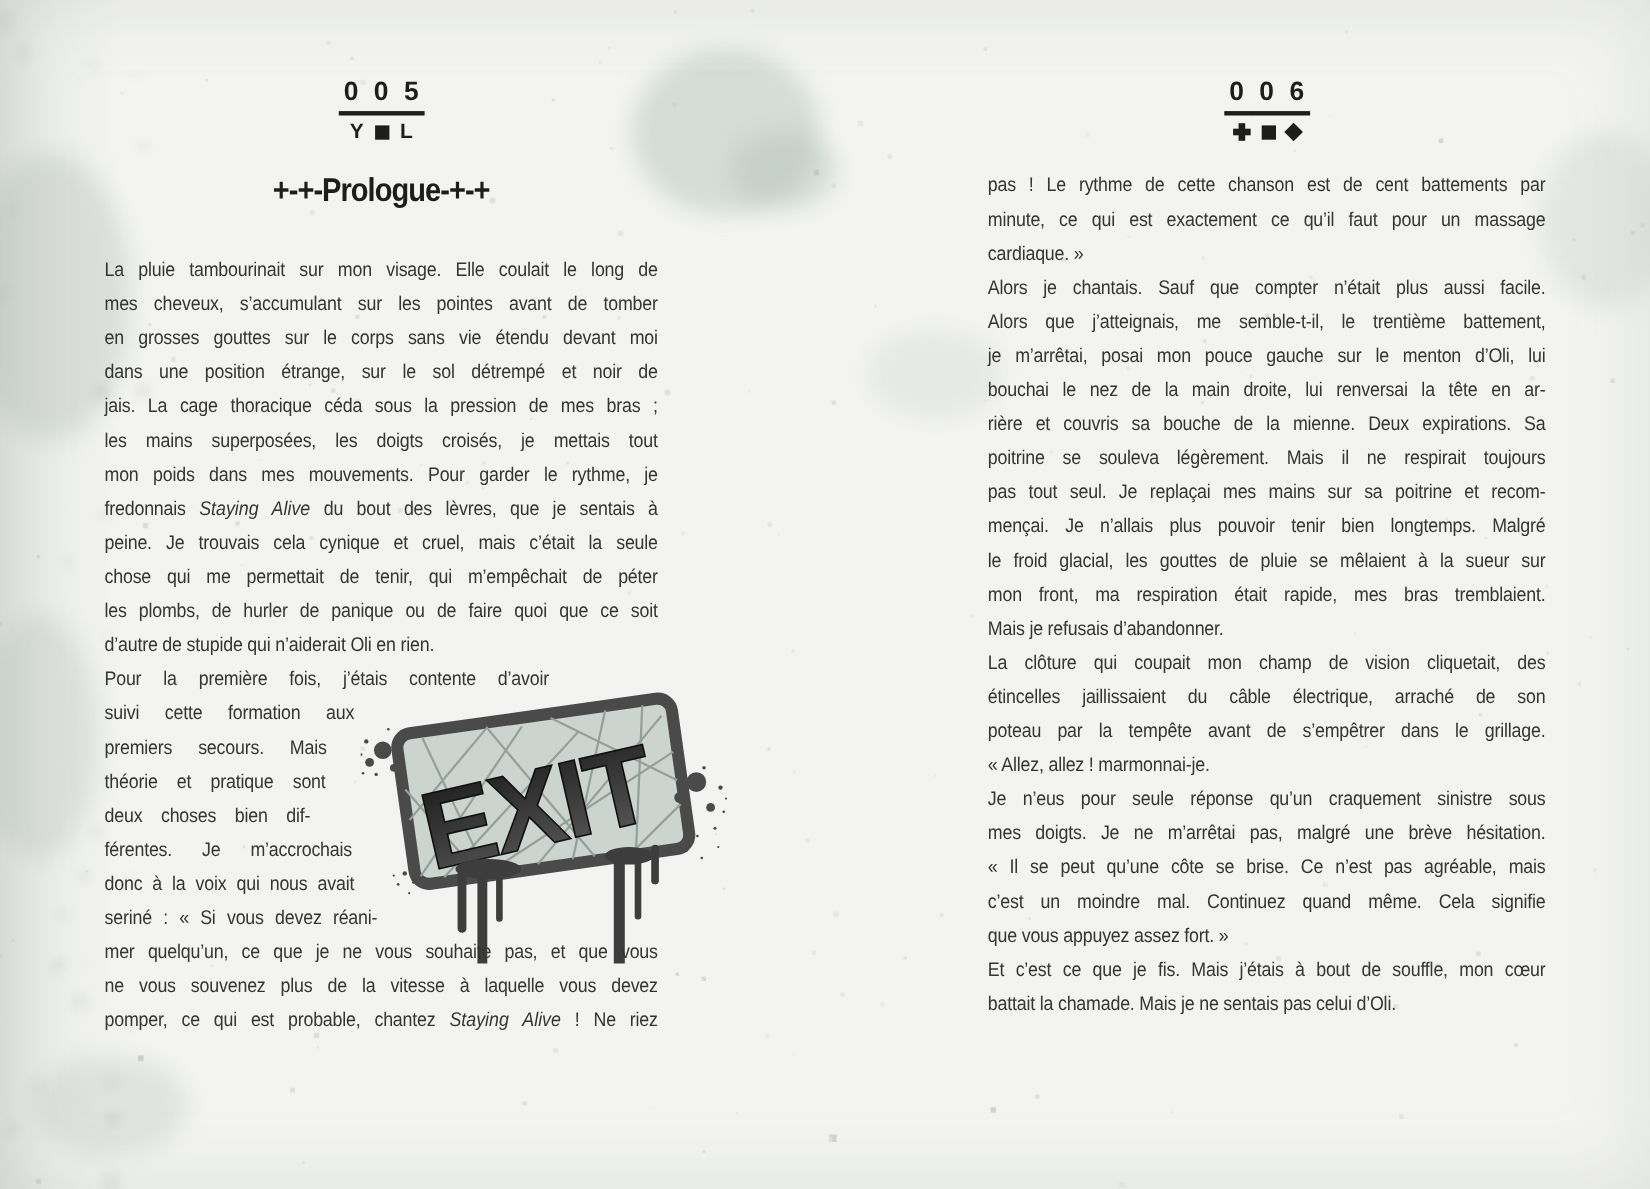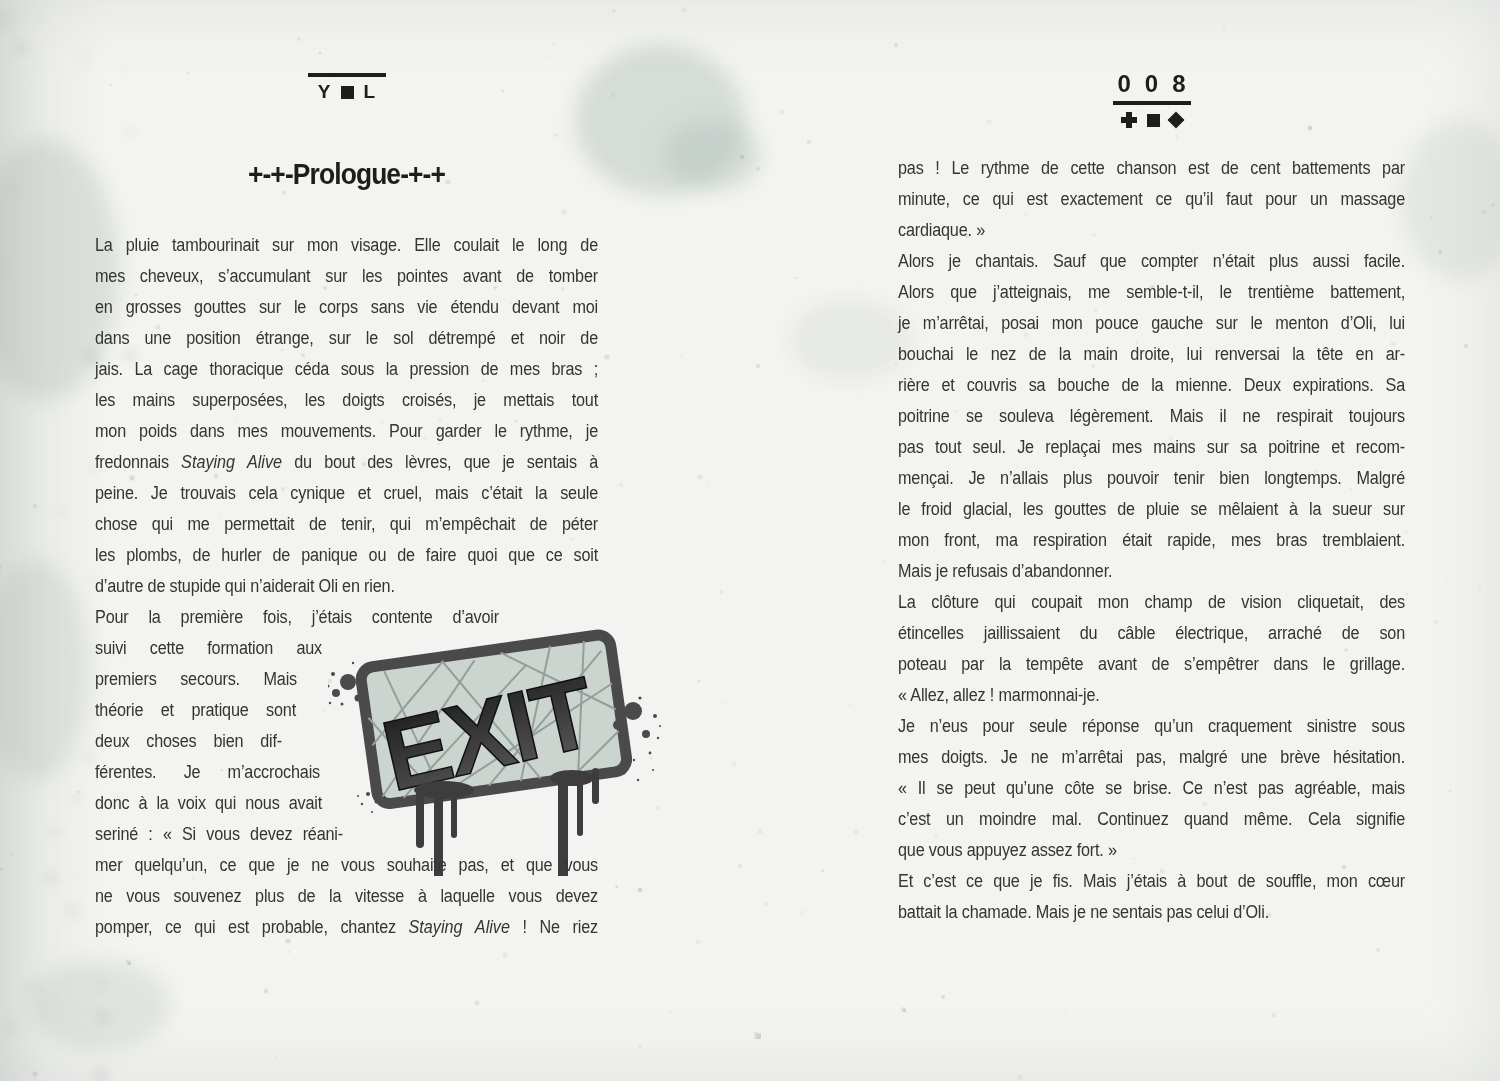--- a/index.html
+++ b/index.html
@@ -140,20 +140,21 @@
     <circle cx="306" cy="152" r="1.2"></circle>
       <circle cx="332" cy="118" r="1"></circle>
     <circle cx="296" cy="165" r="1.6"></circle>
       <circle cx="310" cy="172" r="1.2"></circle>
     <circle cx="325" cy="162" r="1"></circle>
   </g>
 </svg>
 
 <div class="page" id="left-page">
   <div class="pg-header">
+    <div class="pg-num">005</div>
     <div class="pg-rule"></div>
     <div class="pg-symbols" id="left-symbols">
         <span class="sym-glyph">Y</span>
         <span class="sym-square"></span>
         <span class="sym-glyph">L</span>
       </div>
   </div>
   <div class="pg-title">+-+-Prologue-+-+</div>
   <div class="lines" id="left-lines">
       <div class="line" style="width: 558.889px;">La pluie tambourinait sur mon visage. Elle coulait le long de</div>
@@ -177,21 +178,21 @@
       <div class="line" style="width: 252.222px;">donc à la voix qui nous avait</div>
       <div class="line" style="width: 275.556px;">seriné : « Si vous devez réani-</div>
       <div class="line" style="width: 558.889px;">mer quelqu’un, ce que je ne vous souhaite pas, et que vous</div>
       <div class="line" style="width: 558.889px;">ne vous souvenez plus de la vitesse à laquelle vous devez</div>
       <div class="line" style="width: 558.889px;">pomper, ce qui est probable, chantez <i>Staying Alive</i> ! Ne riez</div>
     </div>
 </div>
 
 <div class="page" id="right-page">
   <div class="pg-header">
-    <div class="pg-num">008</div>
+    <div class="pg-num">006</div>
     <div class="pg-rule"></div>
     <div class="pg-symbols" id="right-symbols">
         <span class="sym-plus"></span>
         <span class="sym-square"></span>
         <span class="sym-diamond"></span>
       </div>
   </div>
   <div class="lines" id="right-lines">
       <div class="line" style="width: 563.333px;">pas ! Le rythme de cette chanson est de cent battements par</div>
       <div class="line" style="width: 563.333px;">minute, ce qui est exactement ce qu’il faut pour un massage</div>

